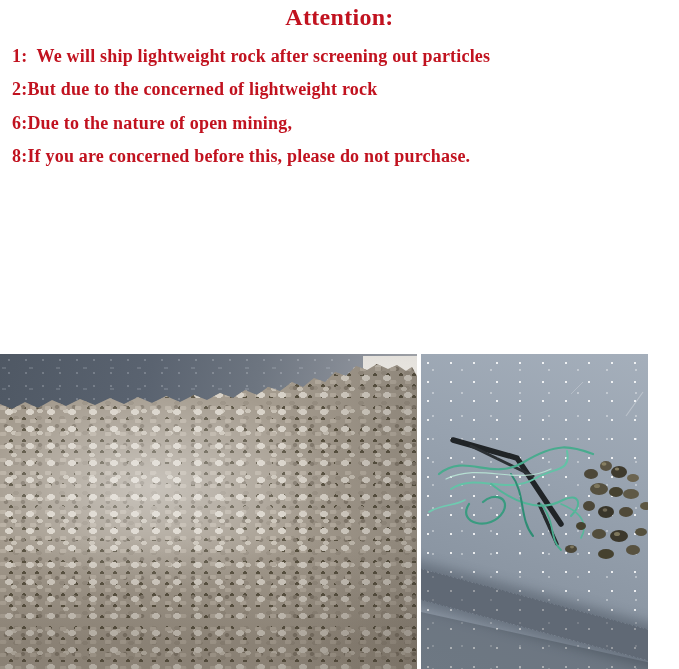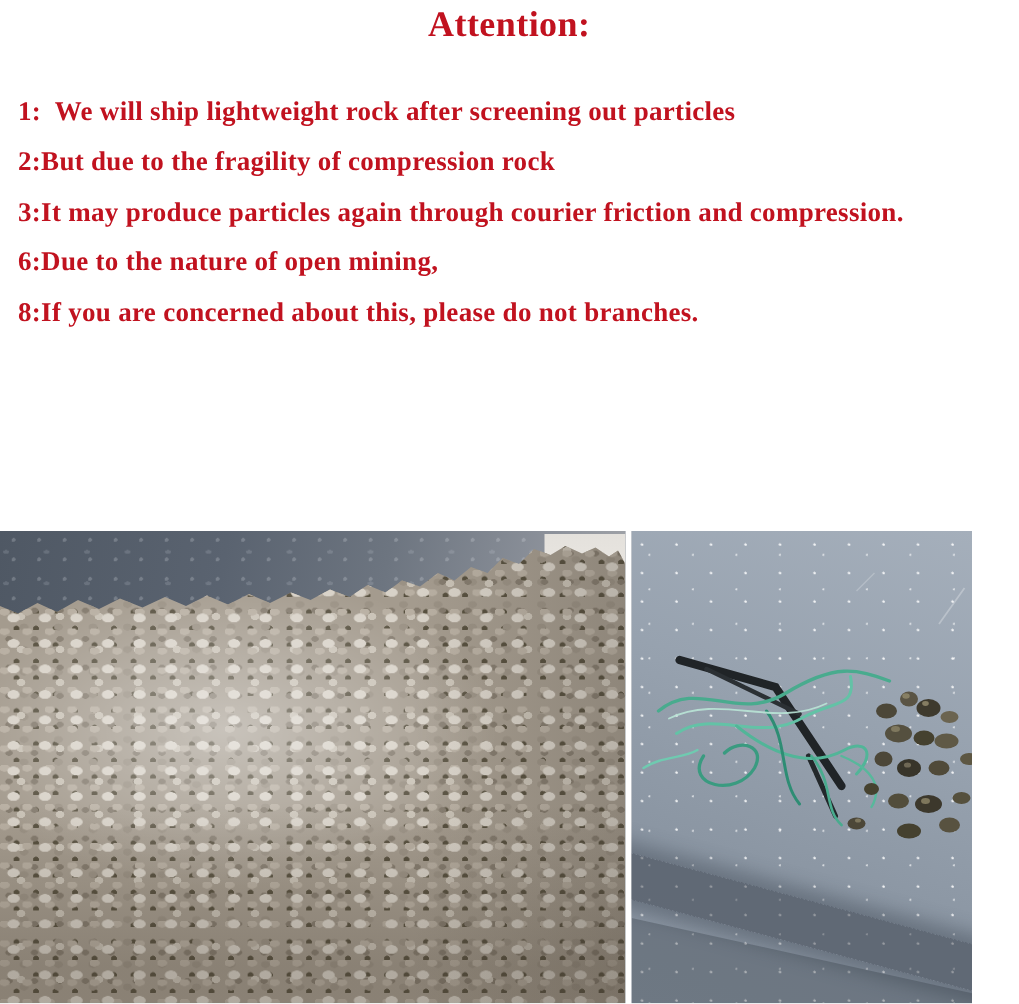--- a/index.html
+++ b/index.html
@@ -14,21 +14,21 @@
   
   .notice{position:absolute;top:0;left:0;width:679px;}
   .notice-title{
     margin:4px 0 0 0;
     text-align:center;
     font-weight:700;
     font-size:24px;
     letter-spacing:.3px;
     color:#c1121f;
   }
-  .notice-lines{margin-top:27px;padding-left:12px;padding-right:20px;}
+  .notice-lines{margin-top:9px;padding-left:12px;padding-right:20px;}
   .notice-line{
     margin:0;
     font-weight:700;
     font-size:18px;
     line-height:33.4px;
     letter-spacing:.2px;
     color:#c1121f;
     white-space:pre-wrap;
   }
 
@@ -112,24 +112,23 @@
 </style>
 </head>
 <body>
 
 <div class="page">
 
   <div class="notice">
     <h1 class="notice-title">Attention:</h1>
     <div class="notice-lines">
       <p class="notice-line">1:  We will ship lightweight rock after screening out particles</p>
-      <p class="notice-line">2:But due to the fragility of compression rock</p>
-      <p class="notice-line">3:It may produce particles again through courier friction and compression.</p>
+      <p class="notice-line">2:But due to the concerned of lightweight rock</p>
       <p class="notice-line">6:Due to the nature of open mining,</p>
-      <p class="notice-line">8:If you are concerned about this, please do not branches.</p>
+      <p class="notice-line">8:If you are concerned before this, please do not purchase.</p>
     </div>
   </div>
 
   <div class="photos">
 
     <div class="photo photo-left">
       <div class="pl-strip"></div>
       <div class="pl-wedge"></div>
       <div class="pl-wall"></div>
       <div class="pl-pebbles"></div>

